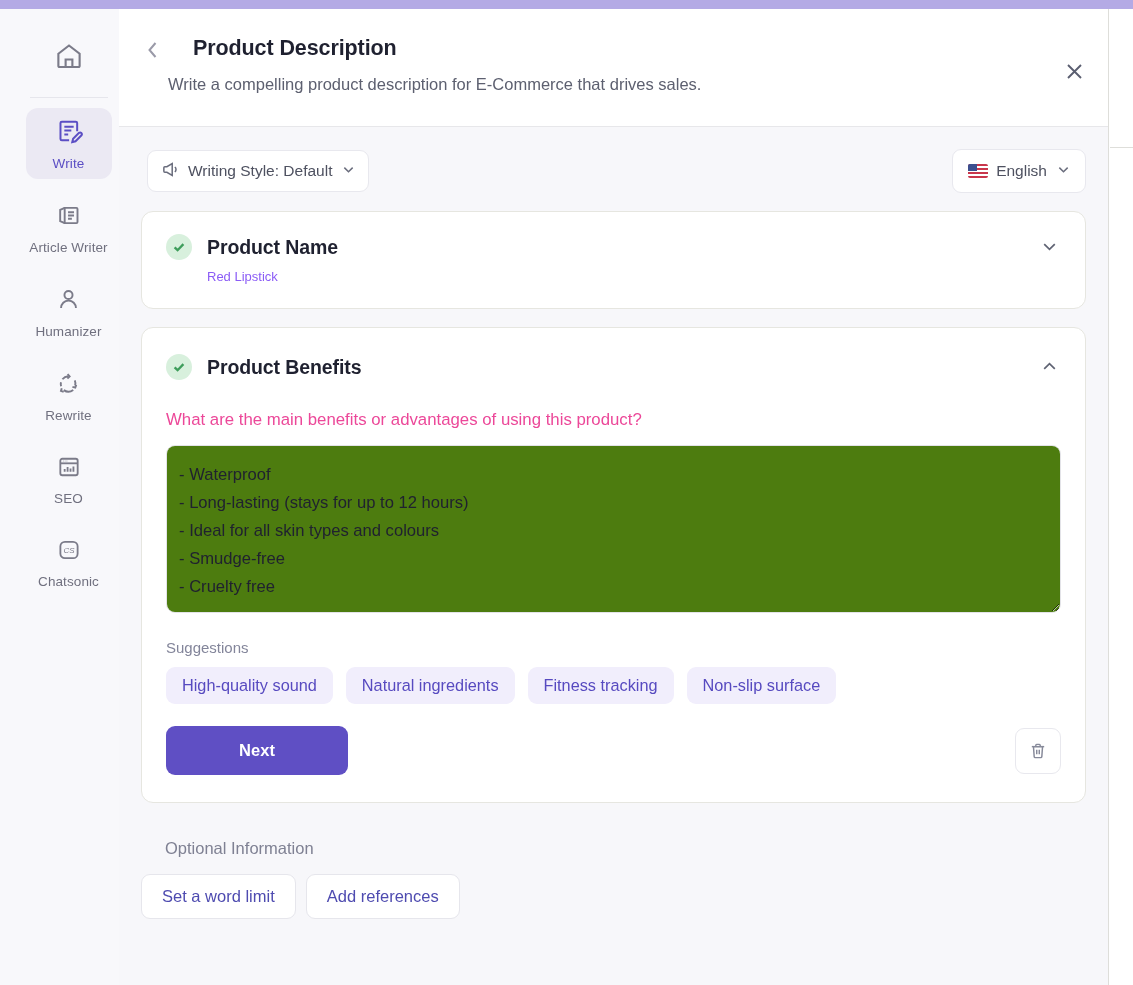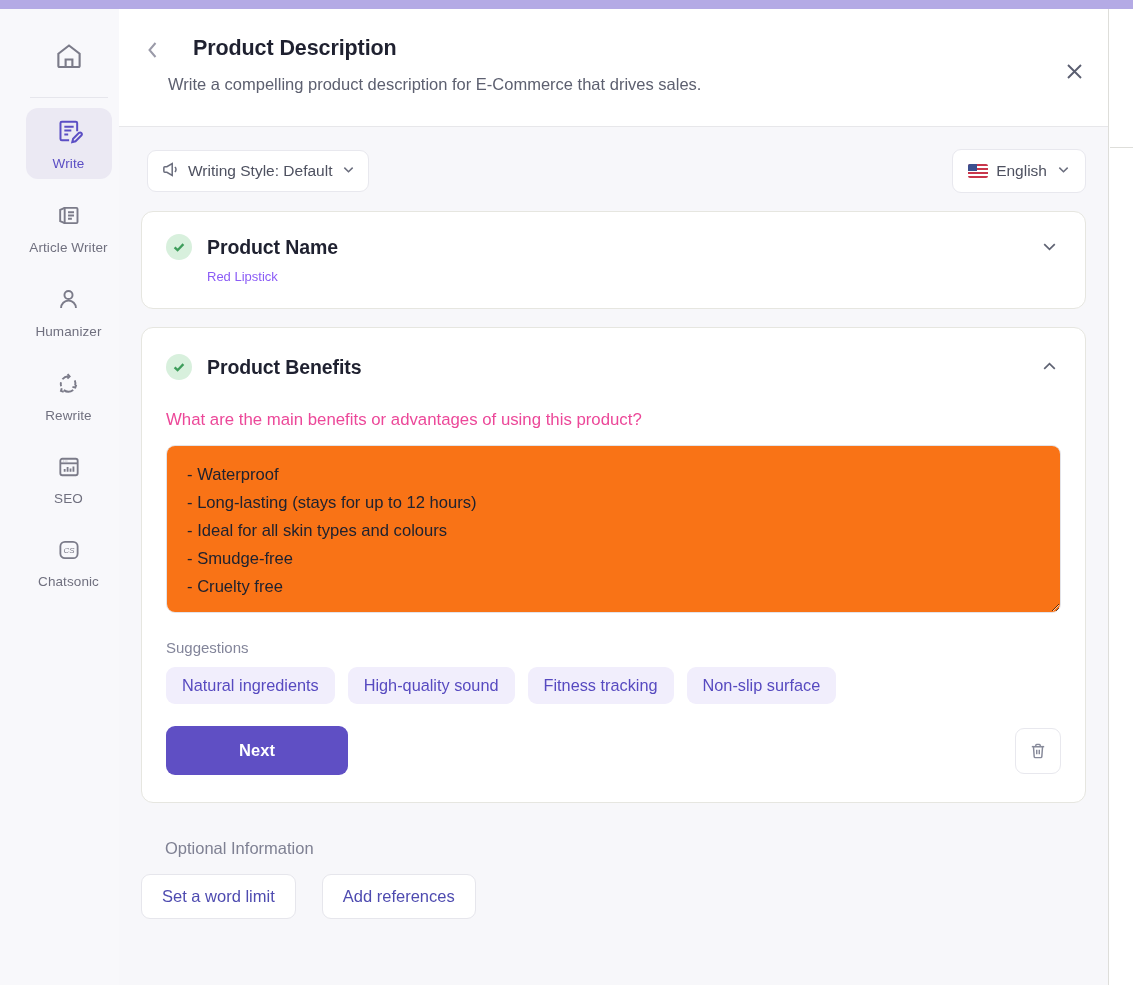--- a/index.html
+++ b/index.html
@@ -129,23 +129,23 @@
     font-size: 13px; color: #8b5cf6; padding: 9px 0 24px 65px;
   }
 
   .question {
     font-size: 16.8px; color: #ec4899; padding: 29px 24px 0 24px; line-height: 22px;
   }
   .ta-wrap { padding: 14px 24px 0 24px; }
   textarea.benefits {
     width: 100%; height: 168px; resize: vertical;
     border: 1px solid #e3e3e8; border-radius: 9px;
-    padding: 15px 20px; font-family: "Liberation Sans", sans-serif;
+    padding: 15px 12px; font-family: "Liberation Sans", sans-serif;
     font-size: 16.6px; line-height: 28px; color: #20222f;
-    outline: none; background: #f97316;
+    outline: none; background: #4d7c0f;
   }
   .sugg-label {
     font-size: 15px; color: #83859a; padding: 22px 24px 0 24px;
   }
   .chips { display: flex; gap: 13px; padding: 11px 24px 0 24px; flex-wrap: wrap; }
   .chip {
     background: #f1eefc; color: #574ac0; border-radius: 9px;
     font-size: 16.3px; padding: 9px 16px; cursor: pointer; white-space: nowrap;
   }
   .actions {
@@ -160,21 +160,21 @@
   .trash-btn {
     width: 46px; height: 46px; border: 1px solid #e8e8ee; border-radius: 9px;
     background: #ffffff; display: flex; align-items: center; justify-content: center;
     cursor: pointer;
   }
   .trash-btn svg { stroke: #878a9a; stroke-width: 1.6; fill: none; }
 
   
   .optional { padding: 18px 22px 0 22px; }
   .opt-label { font-size: 16.5px; color: #7f8193; margin-left: 24px; }
-  .opt-btns { display: flex; gap: 26px; margin-top: 16px; align-items: center; }
+  .opt-btns { display: flex; gap: 10px; margin-top: 16px; align-items: center; }
   .opt-btn {
     background: #ffffff; border: 1px solid #e6e6ec; border-radius: 9px;
     color: #4e4bb0; font-size: 16.5px; padding: 12px 20px; cursor: pointer;
     font-family: "Liberation Sans", sans-serif;
   }
 
   
   .right-line {
     position: absolute; left: 1110px; top: 147px; width: 23px; height: 1px;
     background: #dededa;
@@ -375,22 +375,22 @@
           <textarea class="benefits" placeholder="" style="">- Waterproof
 - Long-lasting (stays for up to 12 hours)
 - Ideal for all skin types and colours
 - Smudge-free
 - Cruelty free</textarea>
         </div>
 
         <div class="sugg-label">Suggestions</div>
 
         <div class="chips">
+          <span class="chip">High-quality sound</span>
           <span class="chip">Natural ingredients</span>
-          <span class="chip">High-quality sound</span>
           <span class="chip">Fitness tracking</span>
           <span class="chip">Non-slip surface</span>
         </div>
 
         <div class="actions">
           <button class="next-btn">Next</button>
           <span class="trash-btn">
             <svg width="20" height="20" viewBox="0 0 22 22">
               <path d="M4.2 6.2h13.6"></path>
               <path d="M8.6 6.2V4.6a.9.9 0 0 1 .9-.9h3a.9.9 0 0 1 .9.9v1.6"></path>

